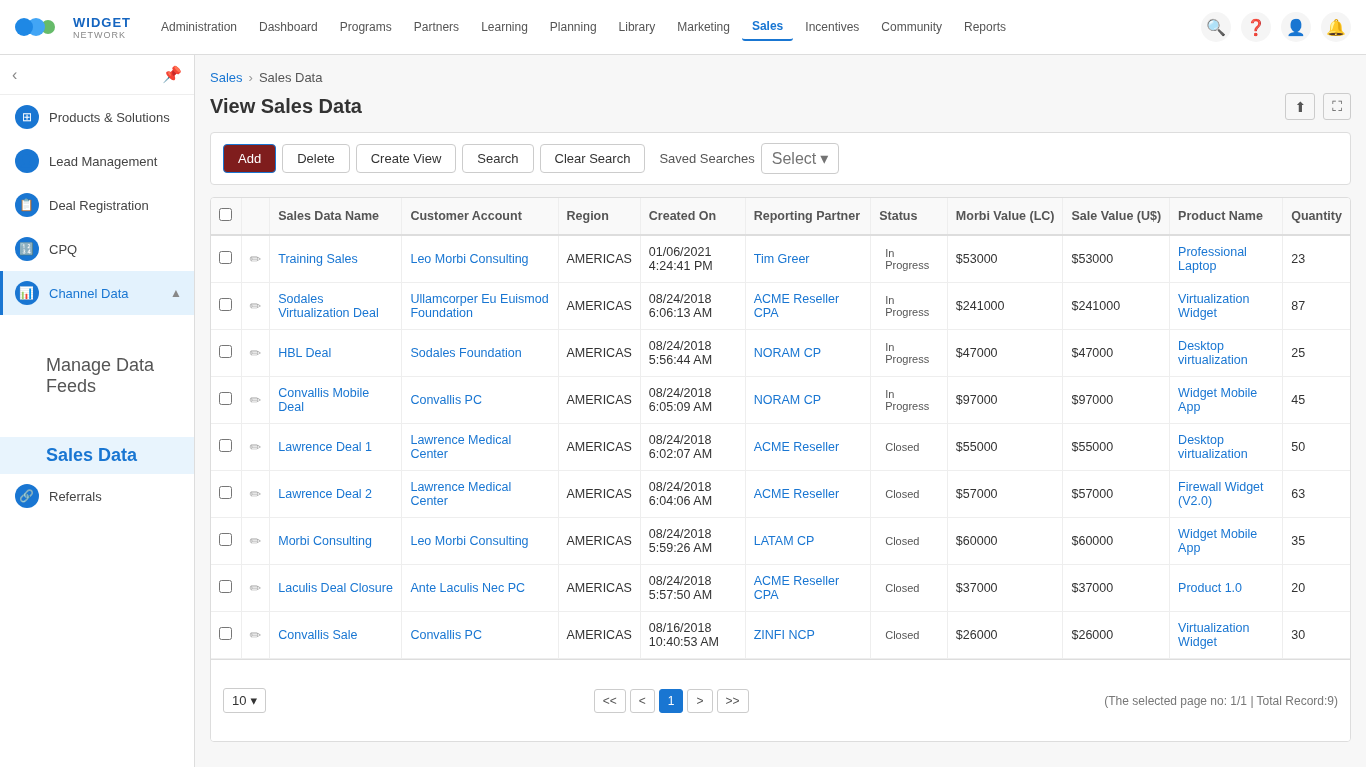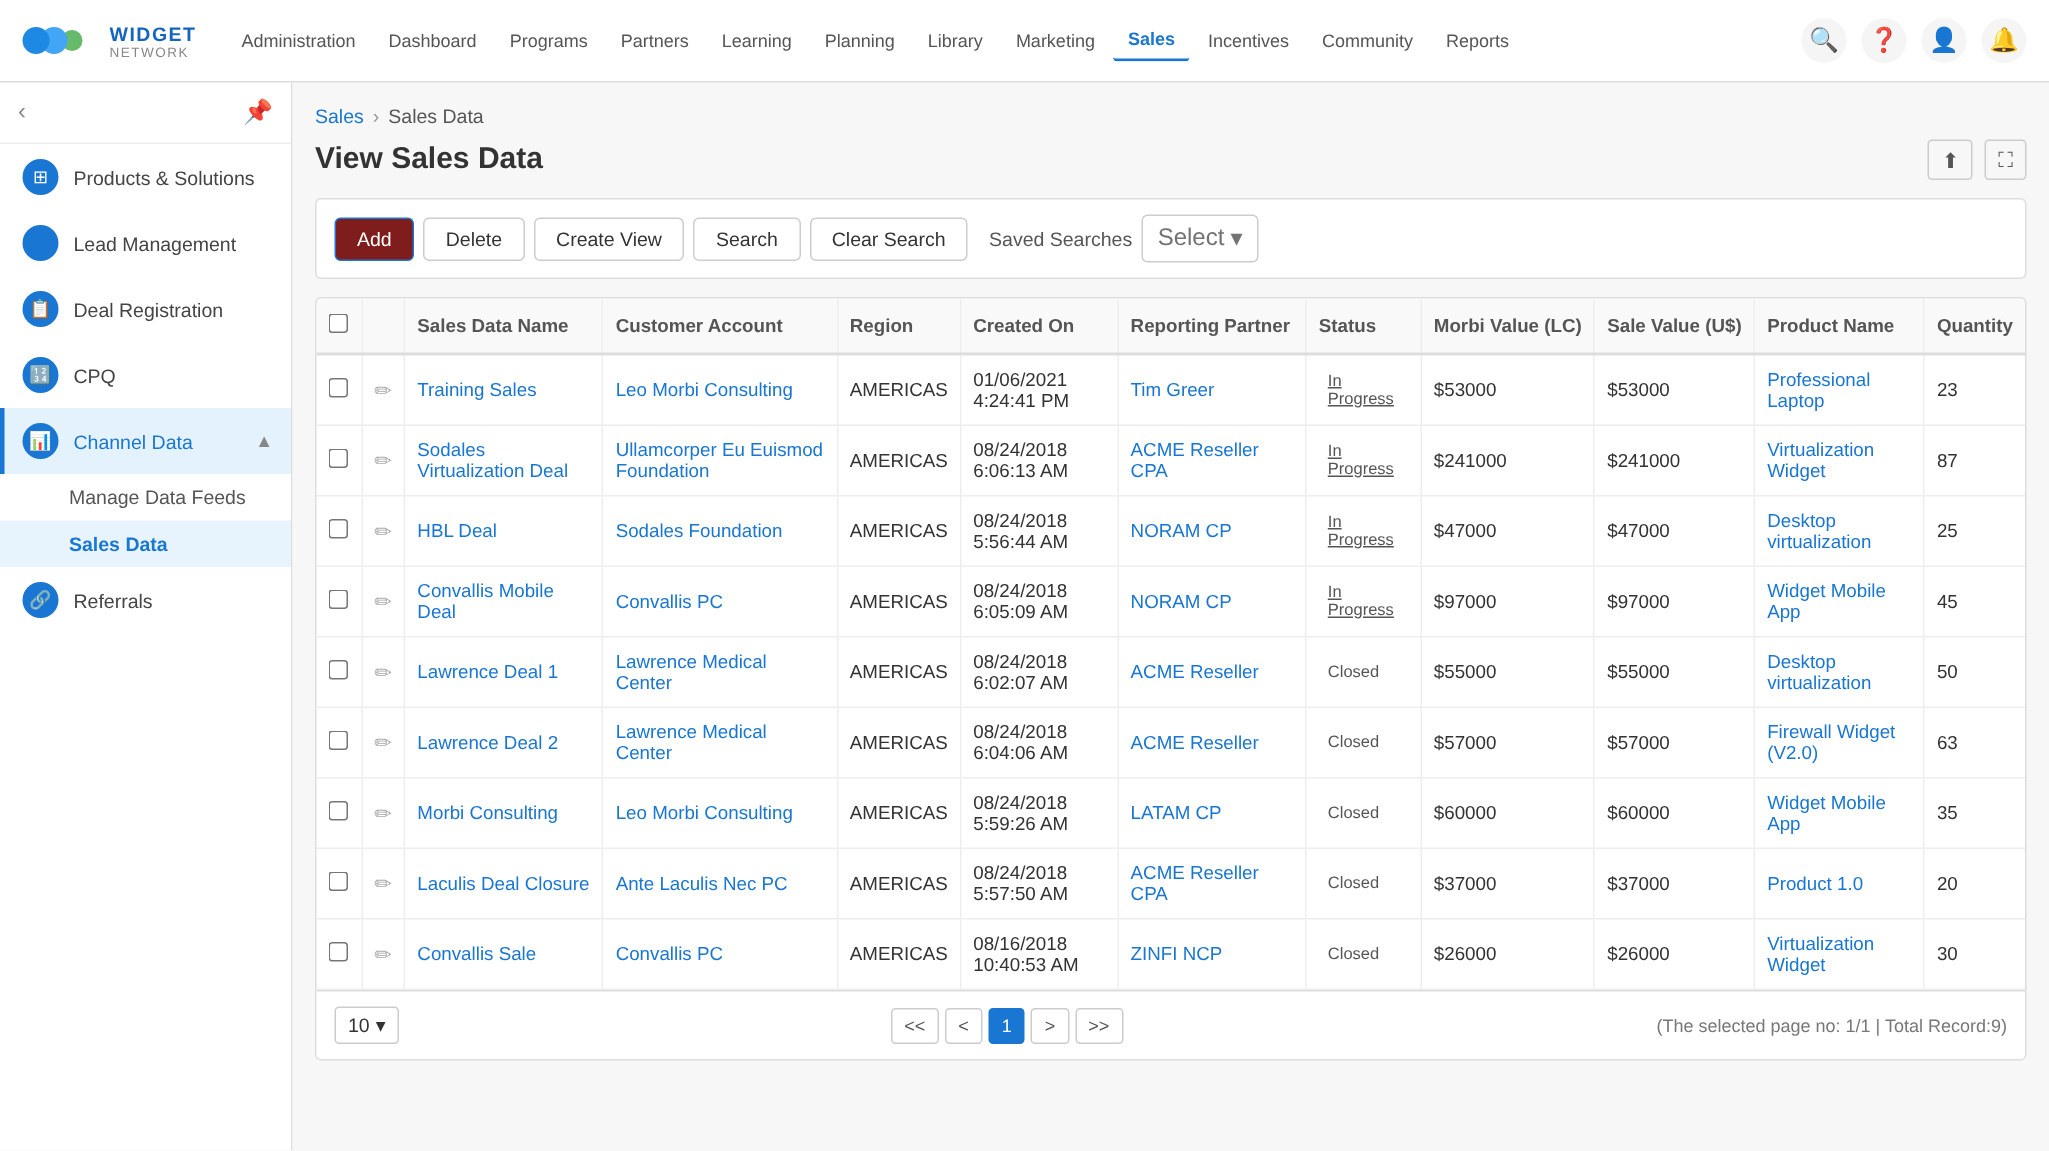--- a/index.html
+++ b/index.html
@@ -99,22 +99,23 @@
       display: flex; align-items: center; justify-content: center;
       color: white; font-size: 12px; flex-shrink: 0;
     }
     .sidebar-item-label { font-size: 13px; font-weight: 500; color: #444; flex: 1; }
     .sidebar-item.active .sidebar-item-label { color: #1976d2; }
     .sidebar-expand-icon { font-size: 12px; color: #888; }
 
     .sidebar-sub-item {
       padding: 8px 12px 8px 46px;
       cursor: pointer;
-      font-size: 13px;
+      font-size: 18px;
       color: #555;
+      margin-top: 32px;
     }
     .sidebar-sub-item.active { color: #1976d2; font-weight: 600; background: #e8f4fd; }
 
     
     .content-area {
       flex: 1;
       padding: 15px;
       overflow-y: auto;
       background: #f7f7f7;
     }
@@ -193,27 +194,27 @@
     }
     td:last-child { border-right: none; }
     .link-blue { color: #1976d2; cursor: pointer; text-decoration: none; }
     .status-badge {
       display: inline-block;
       padding: 2px 6px;
       border-radius: 3px;
       font-size: 11px;
       font-weight: 500;
     }
-    .status-in-progress { color: #555; text-decoration: underline; }
+    .status-in-progress { color: #555; }
     .status-closed { color: #555; }
 
     
     .pagination-bar {
       display: flex; align-items: center; justify-content: space-between;
-      padding: 10px 12px; background: #fff;
+      padding: 28px 12px; background: #fff;
       border-top: 1px solid #ddd; margin-top: 0;
     }
     .per-page-select {
       display: flex; align-items: center; gap: 4px;
       padding: 4px 8px; border: 1px solid #ccc;
       border-radius: 3px; cursor: pointer; font-size: 13px; background: #fff;
     }
     .pag-controls { display: flex; align-items: center; gap: 4px; }
     .pag-btn {
       padding: 4px 8px; border: 1px solid #ccc;

